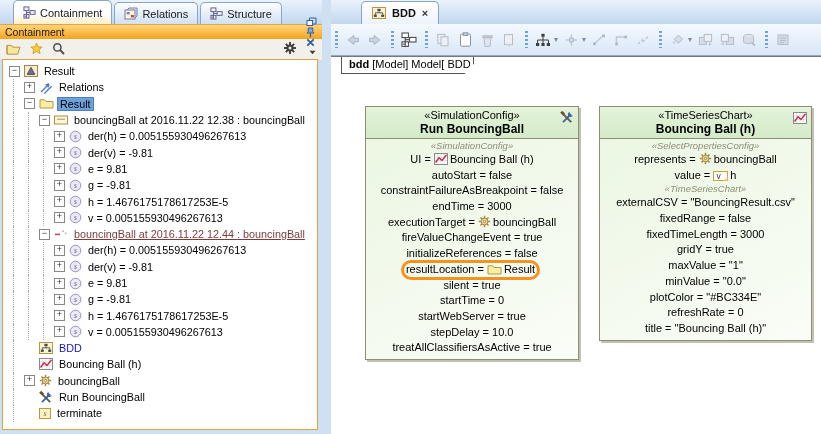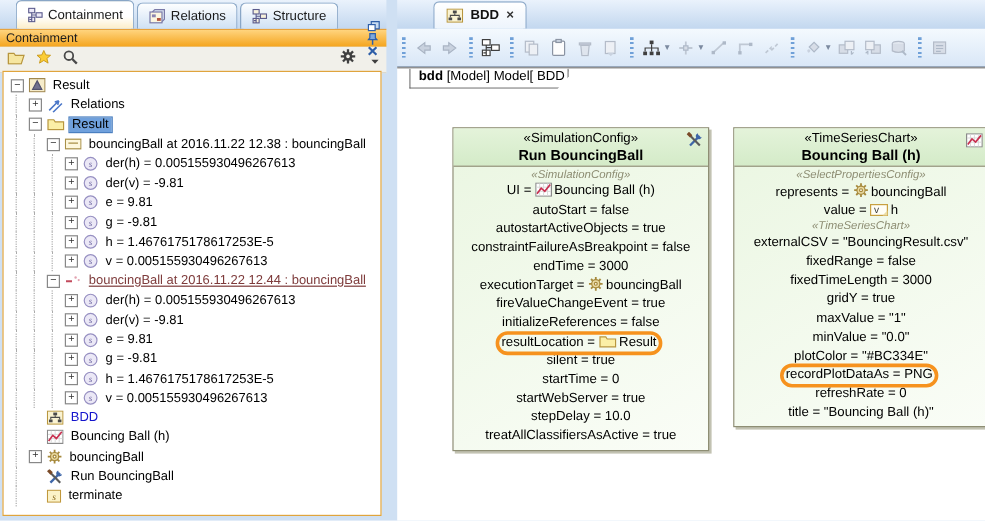--- a/index.html
+++ b/index.html
@@ -53,21 +53,21 @@
   .caret{font-size:8px;color:#7c8aa0;margin-left:-2px;}
   
   .canvas{position:absolute;left:331px;top:56px;width:490px;height:378px;background:#fff;
        border-top:1px solid #777;}
   .frame-tab{position:absolute;left:10px;top:0;width:133px;height:17px;box-sizing:border-box;
        background:#fff;border:1px solid #555;border-top:none;font-size:11px;color:#000;
        padding:1px 0 0 7px;clip-path:polygon(0 0,100% 0,100% 40%,93% 100%,0 100%);
        white-space:nowrap;}
   .frame-tab b{font-weight:bold;}
   .block{position:absolute;border:1px solid #8E8E74;box-shadow:2px 2px 0 #C2C2B2;
-       background:linear-gradient(150deg,#EAF6E1,#FAFDF7);margin-left:12px;}
+       background:linear-gradient(150deg,#EAF6E1,#FAFDF7);}
   .block1{left:34px;top:49px;width:212px;}
   .block2{left:268px;top:49px;width:211px;}
   .bheader{position:relative;border-bottom:1px solid #8E8E74;text-align:center;
        padding:2px 0 2px;background:linear-gradient(#E4F3DA,#D4EBC8);}
   .bstereo{font-size:11px;color:#000;line-height:13px;}
   .bname{font-size:12px;font-weight:bold;color:#000;line-height:14px;}
   .bhicon{position:absolute;top:3px;right:4px;}
   .bbody{padding:1px 0 3px;}
   .seclabel{text-align:center;font-size:9.5px;font-style:italic;color:#8E8E74;
        height:12px;line-height:12px;}
@@ -673,21 +673,20 @@
           <div class="bbody">
             <div class="seclabel">«SimulationConfig»</div>
             <div class="prop">UI = <span class="icn">
                 <svg width="14" height="12" viewBox="0 0 14 12">
                   <rect x="0.5" y="0.5" width="13" height="11" fill="#FFFFFF" stroke="#8A8A8A"></rect>
                   <path d="M3.7 1 V11 M7 1 V11 M10.3 1 V11 M1 4 H13 M1 7.5 H13" stroke="#D8D8D8" stroke-width="0.8"></path>
                   <path d="M1.5 9.5 L5 4.8 L8 7.4 L12.5 1.8" fill="none" stroke="#C83050" stroke-width="1.4"></path>
                 </svg>
               </span>Bouncing Ball (h)</div>
             <div class="prop">autoStart = false</div>
-            <div class="prop">autostartActiveObjects = true</div>
             <div class="prop">constraintFailureAsBreakpoint = false</div>
             <div class="prop">endTime = 3000</div>
             <div class="prop">executionTarget = <span class="icn">
                 <svg width="13" height="13" viewBox="0 0 13 13">
                   <g stroke="#A6893C" stroke-width="1.5">
                     <line x1="6.5" y1="0.8" x2="6.5" y2="12.2"></line>
                     <line x1="0.8" y1="6.5" x2="12.2" y2="6.5"></line>
                     <line x1="2.5" y1="2.5" x2="10.5" y2="10.5"></line>
                     <line x1="10.5" y1="2.5" x2="2.5" y2="10.5"></line>
                   </g>
@@ -743,20 +742,19 @@
                 </svg>
               </span>h</div>
             <div class="seclabel">«TimeSeriesChart»</div>
             <div class="prop">externalCSV = "BouncingResult.csv"</div>
             <div class="prop">fixedRange = false</div>
             <div class="prop">fixedTimeLength = 3000</div>
             <div class="prop">gridY = true</div>
             <div class="prop">maxValue = "1"</div>
             <div class="prop">minValue = "0.0"</div>
             <div class="prop">plotColor = "#BC334E"</div>
-            <div class="prop"><span class="hl">recordPlotDataAs = PNG</span></div>
             <div class="prop">refreshRate = 0</div>
             <div class="prop">title = "Bouncing Ball (h)"</div>
           </div>
         </div>
       </div>
   </div>
 </div>
 
 </body></html>

